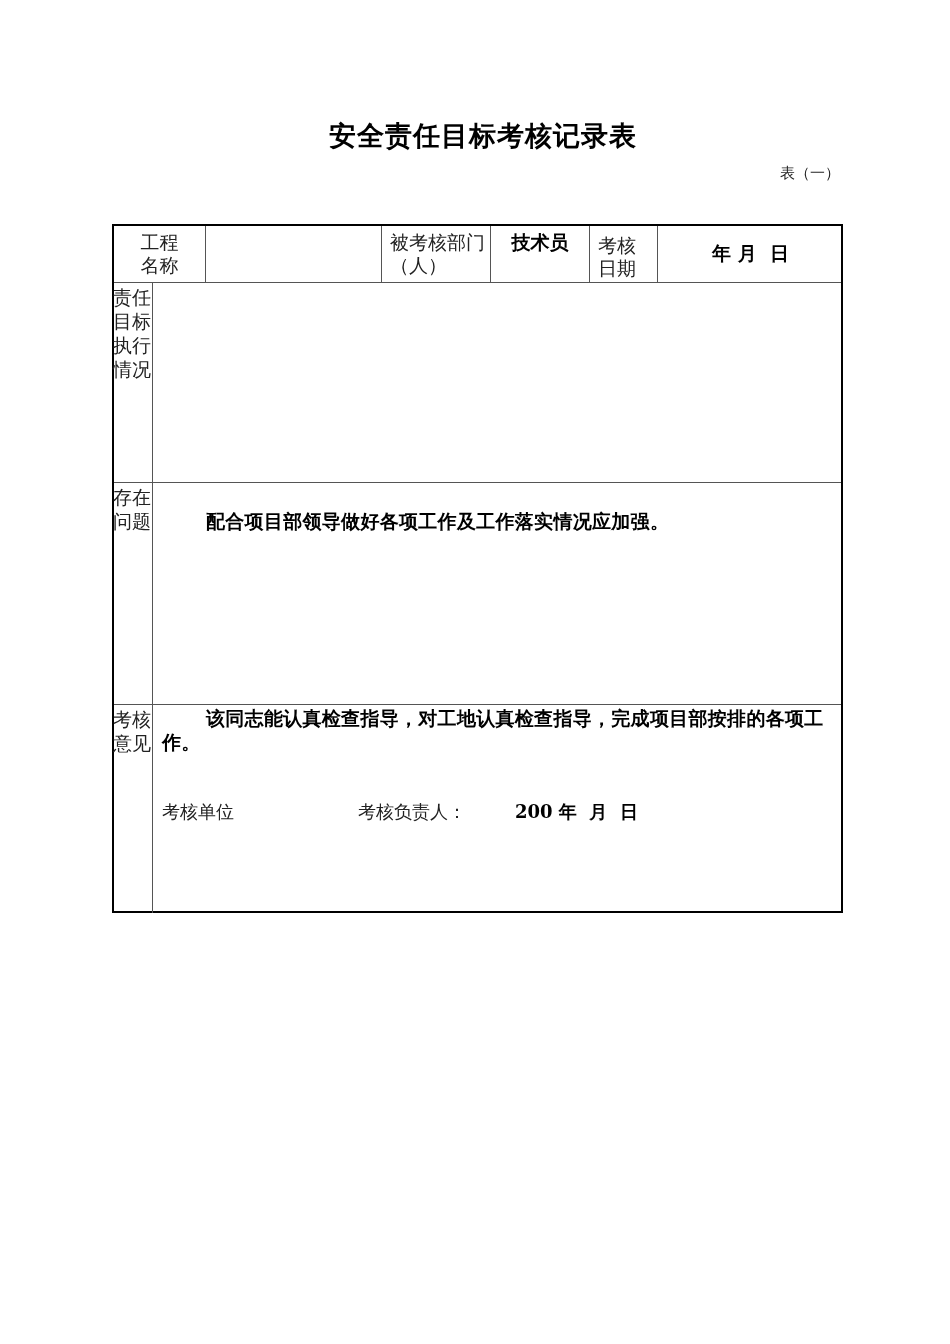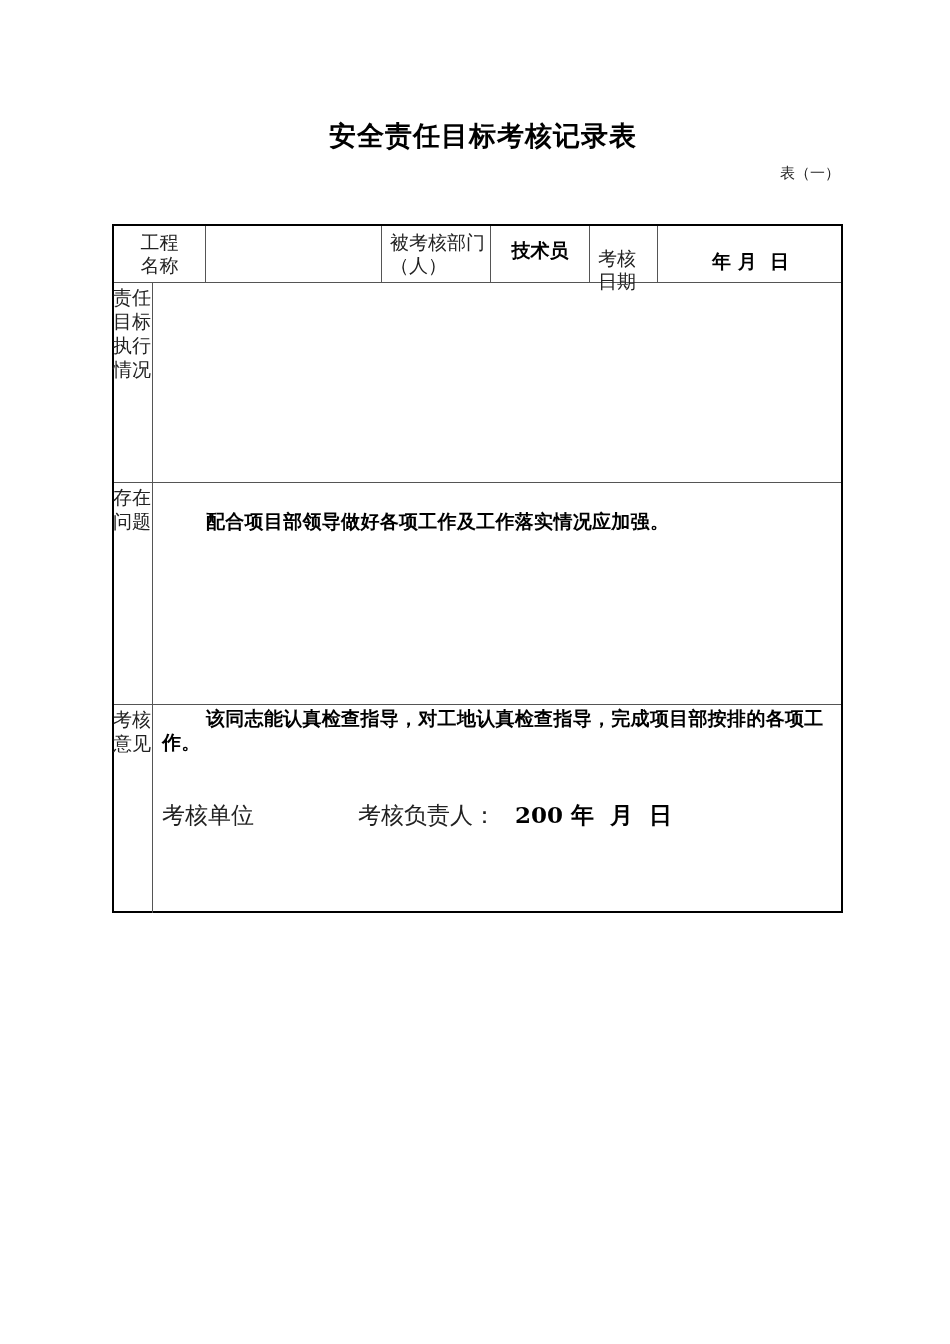--- a/index.html
+++ b/index.html
@@ -63,42 +63,41 @@
       font-size: 19px;
       line-height: 23px;
       color: #222;
       font-weight: normal;
     }
     .label-bold {
       font-size: 19px;
       line-height: 23px;
       font-weight: bold;
       font-family: "DejaVu Sans", "Liberation Sans", sans-serif;
-      margin-top: 8px;
     }
     .vertical-label {
       font-size: 19px;
       line-height: 24px;
       color: #222;
       width: 40px;
       text-align: center;
       word-break: break-all;
       padding-top: 2px;
     }
     .body-text {
       font-size: 19px;
       line-height: 24px;
       font-weight: bold;
       font-family: "DejaVu Sans", "Liberation Sans", sans-serif;
       text-indent: 44px;
       letter-spacing: 0.3px;
     }
     .sign-line {
       position: absolute;
-      font-size: 23px;
+      font-size: 18px;
       color: #222;
     }
     .sign-date {
       font-weight: bold;
       color: #000;
     }
   </style>
 </head>
 <body>
 
@@ -116,21 +115,21 @@
   <div class="vline" style="left:376px; top:0; height:56px;"></div>
   <div class="vline" style="left:475px; top:0; height:56px;"></div>
   <div class="vline" style="left:543px; top:0; height:56px;"></div>
 
   <div class="vline" style="left:38px; top:56px; height:631px;"></div>
 
   <div class="cell label-normal" style="left:0; top:5px; width:91px; text-align:center; padding:0 22px;">工程名称</div>
   <div class="cell" style="left:92px; top:0; width:175px; height:56px;"></div>
   <div class="cell label-normal" style="left:276px; top:5px; width:98px;">被考核部门（人）</div>
   <div class="cell label-bold" style="left:377px; top:5px; width:98px; text-align:center;">技术员</div>
-  <div class="cell label-normal" style="left:484px; top:21px; width:50px;">考核日期</div>
+  <div class="cell label-normal" style="left:484px; top:8px; width:50px;">考核日期</div>
   <div class="cell label-bold" style="left:544px; top:16px; width:185px; text-align:center; white-space:pre;">年 月  日</div>
 
   <div class="cell vertical-label" style="left:-2px; top:57px;">责任目标执行情况</div>
 
   <div class="cell vertical-label" style="left:-2px; top:257px;">存在问题</div>
   <div class="cell body-text" style="left:48px; top:283px; width:673px;">配合项目部领导做好各项工作及工作落实情况应加强。</div>
 
   <div class="cell vertical-label" style="left:-2px; top:479px;">考核意见</div>
   <div class="cell body-text" style="left:48px; top:480px; width:673px;">该同志能认真检查指导，对工地认真检查指导，完成项目部按排的各项工作。</div>
 

